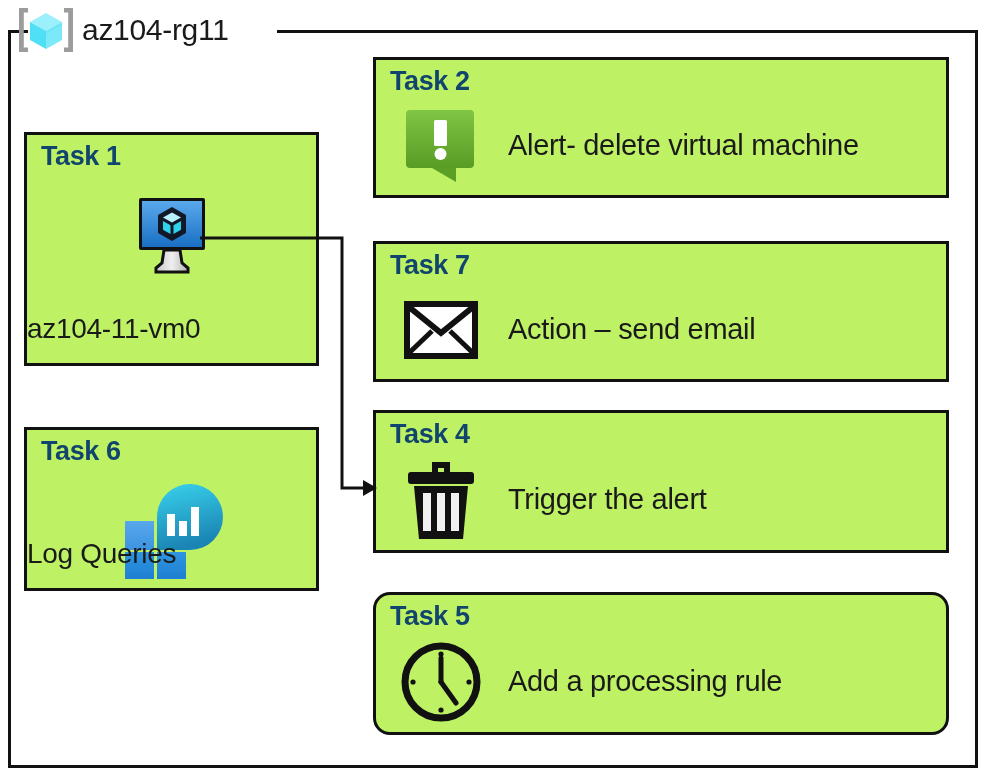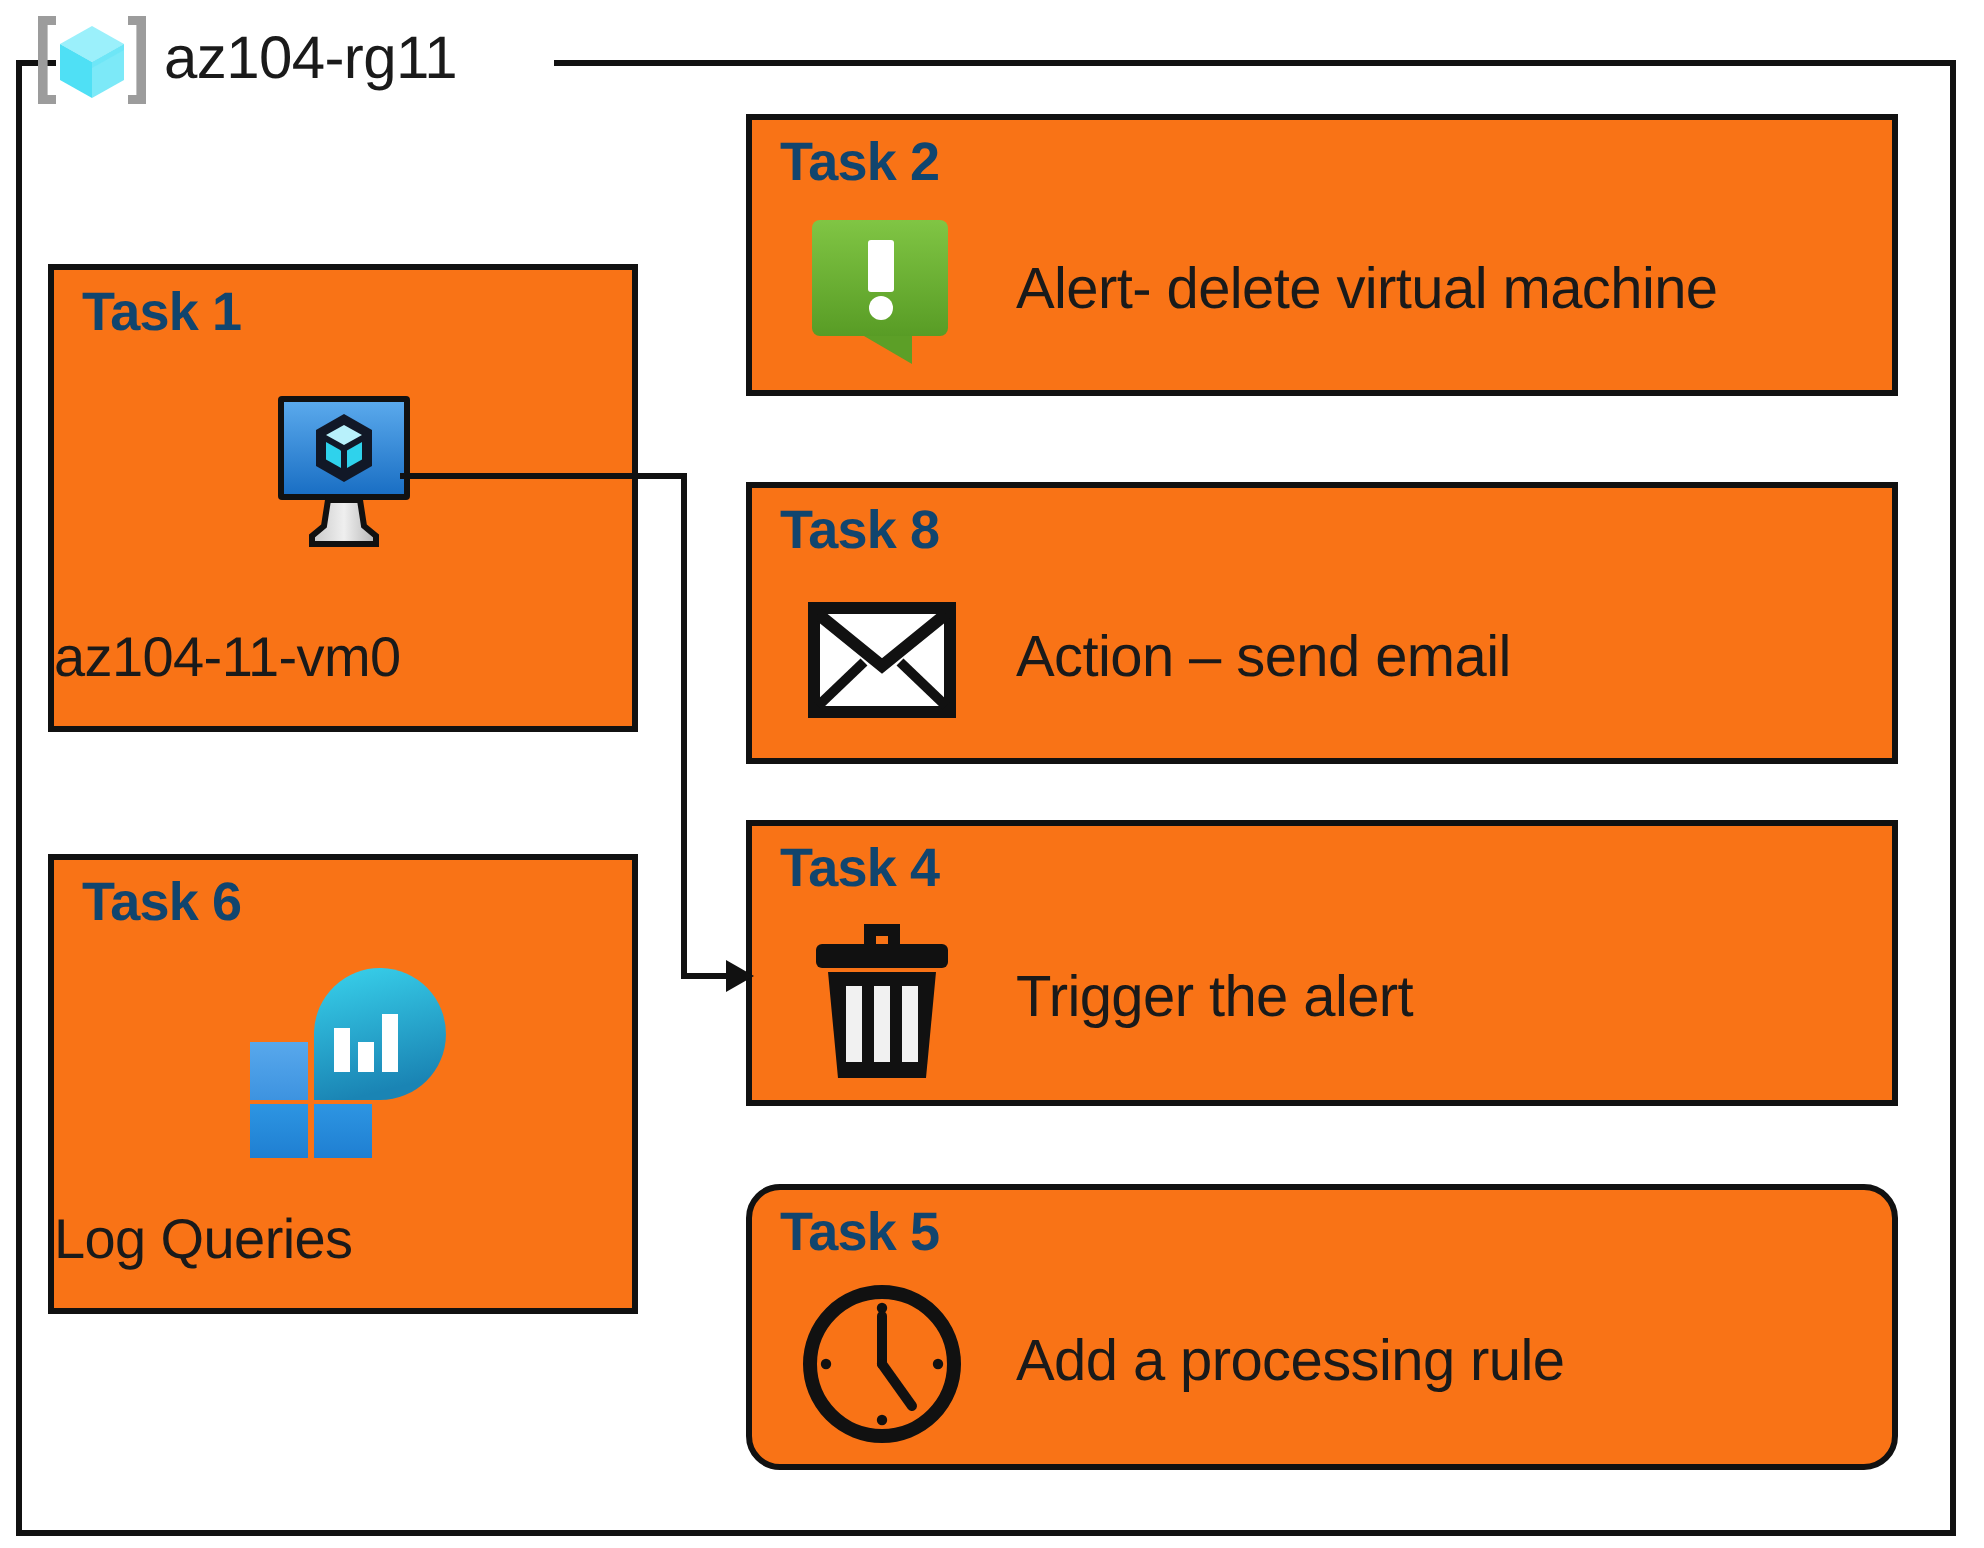--- a/index.html
+++ b/index.html
@@ -37,21 +37,21 @@
   }
   .rg-icon { width: 64px; height: 50px; display: block; }
   .rg-name {
     font-size: 30px; color: #1a1a1a;
     letter-spacing: -0.3px; white-space: nowrap;
   }
 
   
   .card {
     position: absolute;
-    background: #f97316;
+    background: #bef264;
     border: 3px solid #111111;
   }
   .card-title {
     position: absolute; left: 14px; top: 6px;
     font-size: 27px; font-weight: bold;
     color: #11456e; letter-spacing: -0.4px;
     white-space: nowrap;
   }
 
   
@@ -139,21 +139,21 @@
         <path d="M46 14 L60 22 L60 40 L46 48 L32 40 L32 22 Z" fill="#111827"></path>
         <path d="M46 19.5 L55 24.5 L46 29.5 L37 24.5 Z" fill="#b8f1fb"></path>
         <path d="M37 28 L44.5 32.3 L44.5 41 L37 36.7 Z" fill="#2fd2ec"></path>
         <path d="M55 28 L55 36.7 L47.5 41 L47.5 32.3 Z" fill="#2fd2ec"></path>
         <path d="M46 30.8 L46 33.2 L44 32 Z" fill="#111827"></path>
       </svg>
     </div>
     <div class="v-label">az104-11-vm0</div>
   </div>
 
-  <div class="card card-v" style="left:24px; top:427px; height:230px;">
+  <div class="card card-v" style="left:24px; top:427px; height:164px;">
     <div class="card-title">Task 6</div>
     <div class="v-icon-wrap">
       <svg width="118" height="100" viewBox="0 0 118 100">
         <defs>
           <linearGradient id="laBlob" x1="0" y1="0" x2="0.25" y2="1">
             <stop offset="0" stop-color="#39d2ec"></stop>
             <stop offset="1" stop-color="#1a84b4"></stop>
           </linearGradient>
           <linearGradient id="laSq1" x1="0" y1="0" x2="0" y2="1">
             <stop offset="0" stop-color="#58a8ec"></stop>
@@ -195,21 +195,21 @@
           <path d="M28 61 L52 61 L52 75 Z" fill="#5c9f27"></path>
           <rect x="30" y="13" width="13" height="26" rx="1.5" fill="#ffffff"></rect>
           <circle cx="36.5" cy="47" r="6" fill="#ffffff"></circle>
         </svg>
       </div>
       <div class="h-label">Alert- delete virtual machine</div>
     </div>
   </div>
 
   <div class="card card-h" style="left:373px; top:241px; height:141px;">
-    <div class="card-title">Task 8</div>
+    <div class="card-title">Task 7</div>
     <div class="h-row">
       <div class="h-icon-wrap">
         <svg width="74" height="58" viewBox="0 0 74 58">
           <rect x="3" y="3" width="68" height="52" fill="#ffffff" stroke="#111111" stroke-width="6"></rect>
           <path d="M5 6 L37 32 L69 6" fill="none" stroke="#111111" stroke-width="6"></path>
           <path d="M5 52 L28 30" fill="none" stroke="#111111" stroke-width="5"></path>
           <path d="M69 52 L46 30" fill="none" stroke="#111111" stroke-width="5"></path>
         </svg>
       </div>
       <div class="h-label">Action – send email</div>

